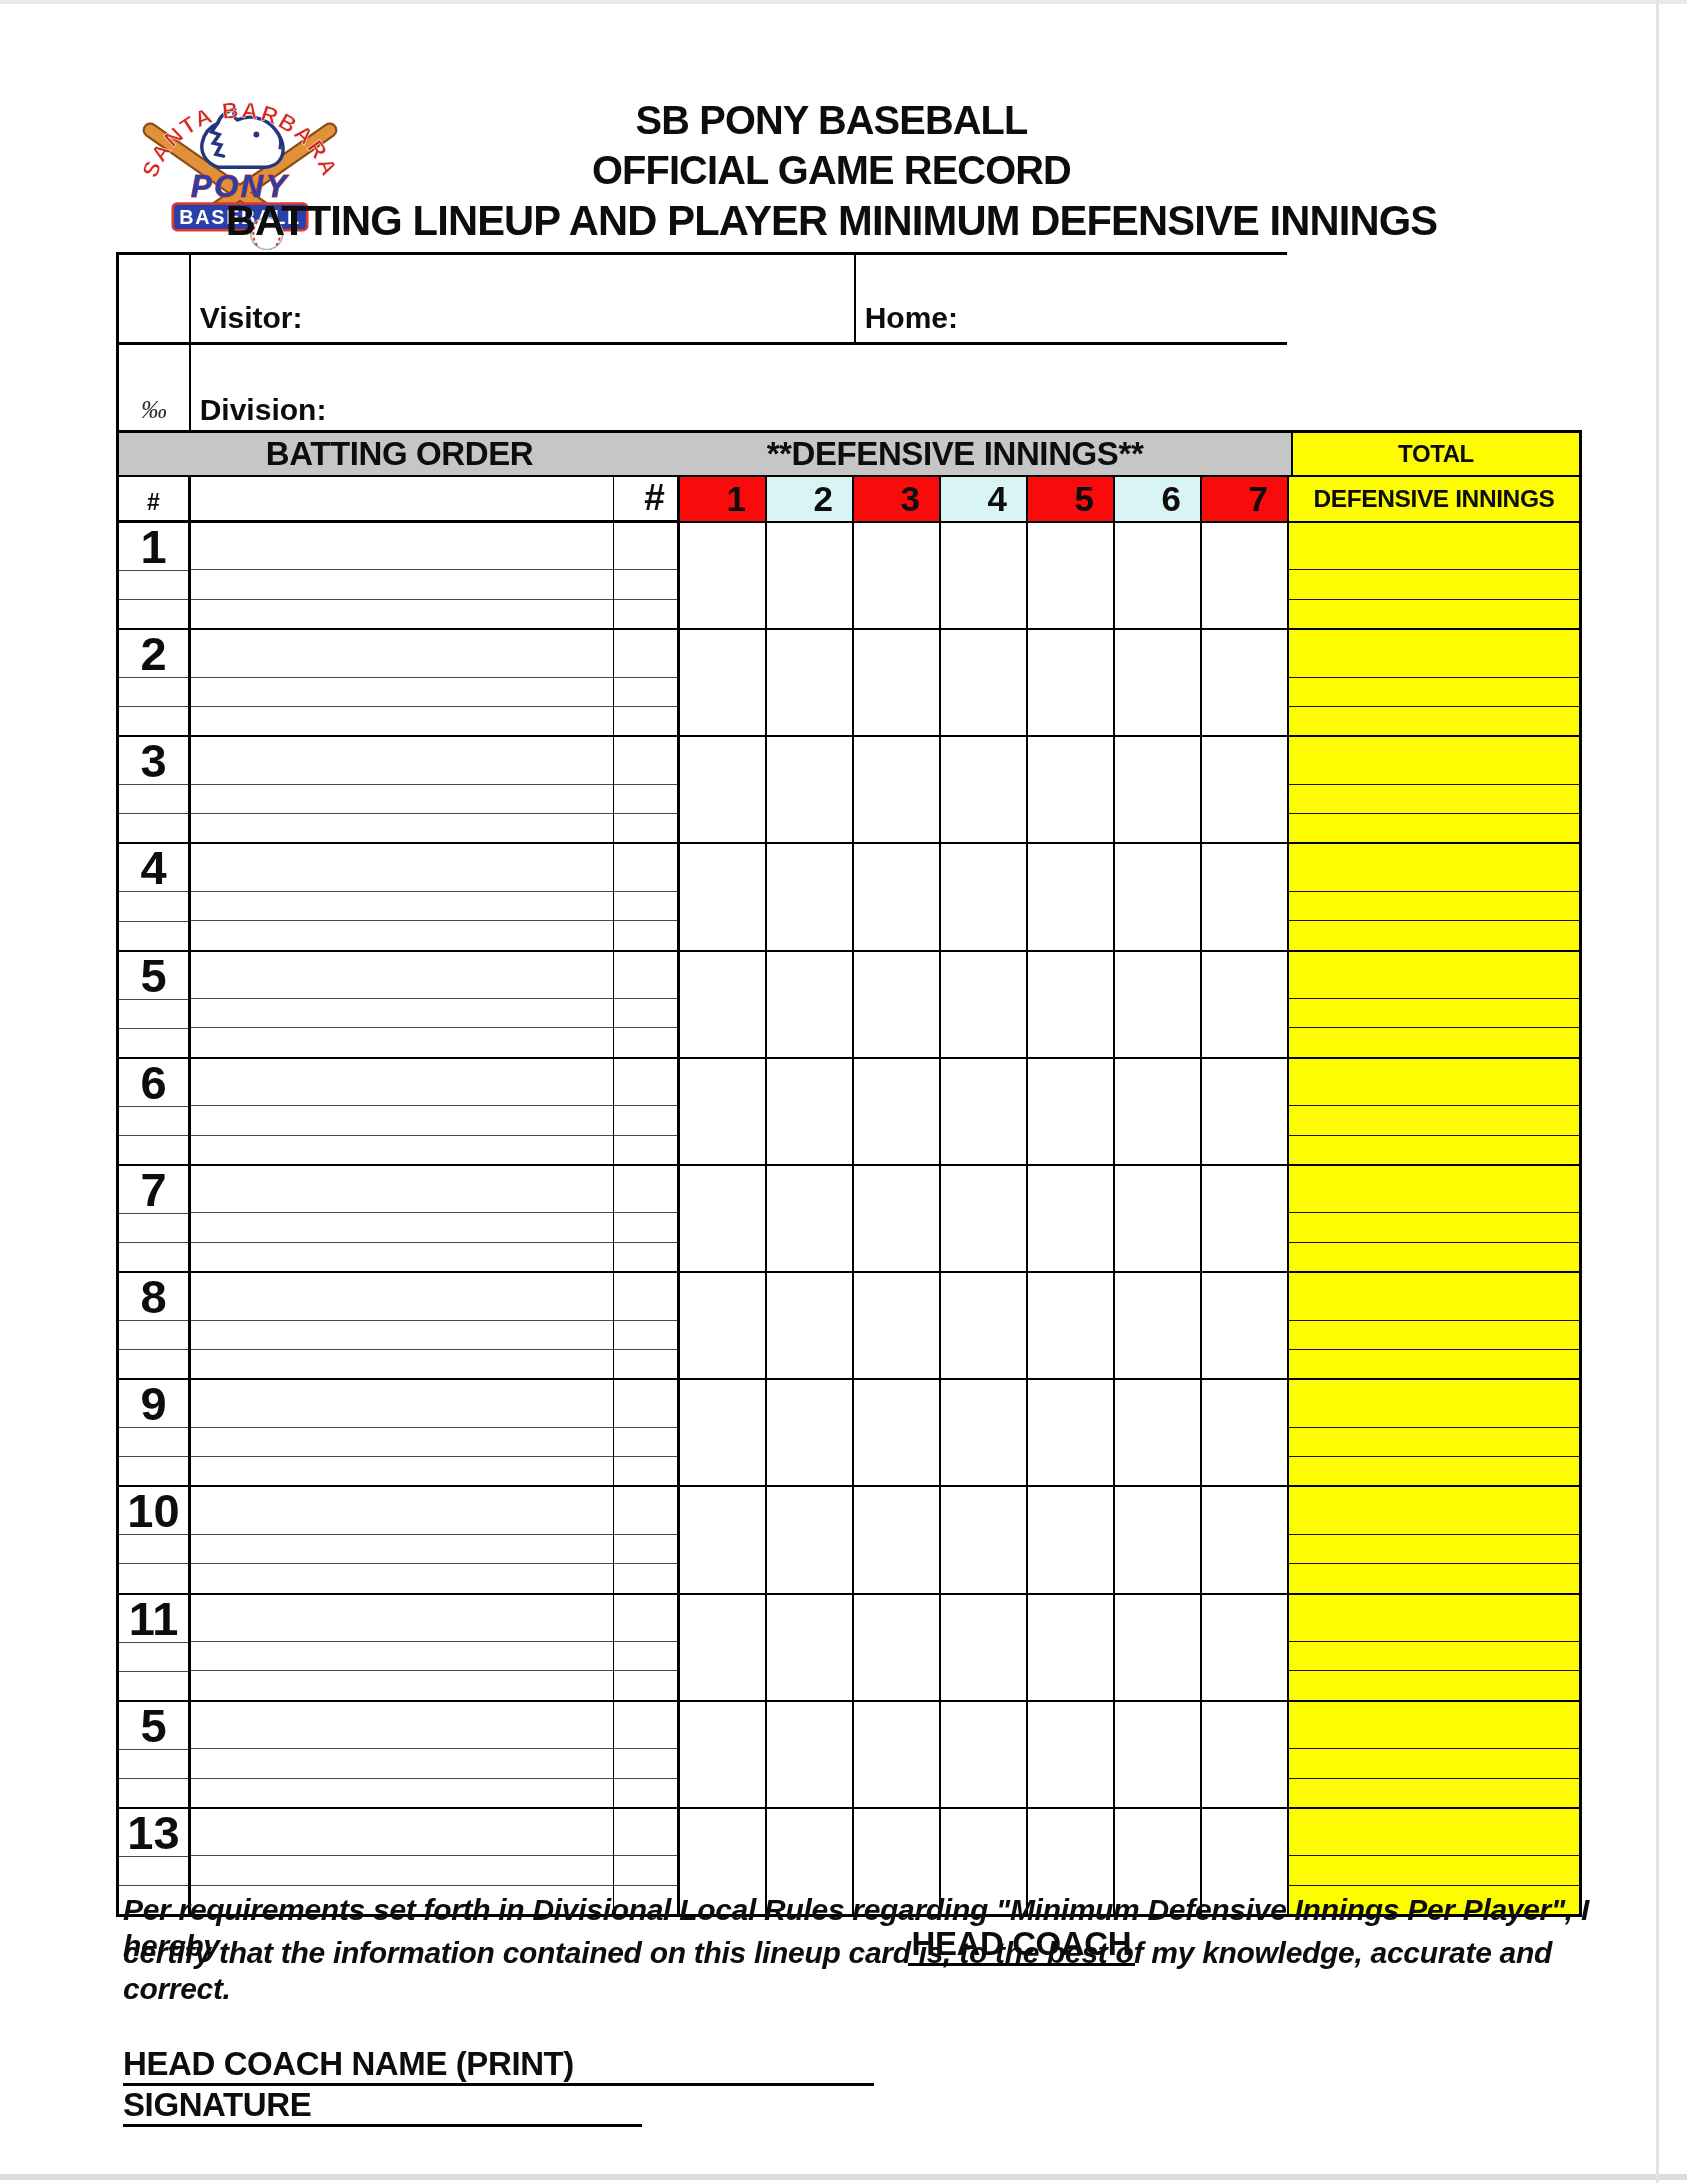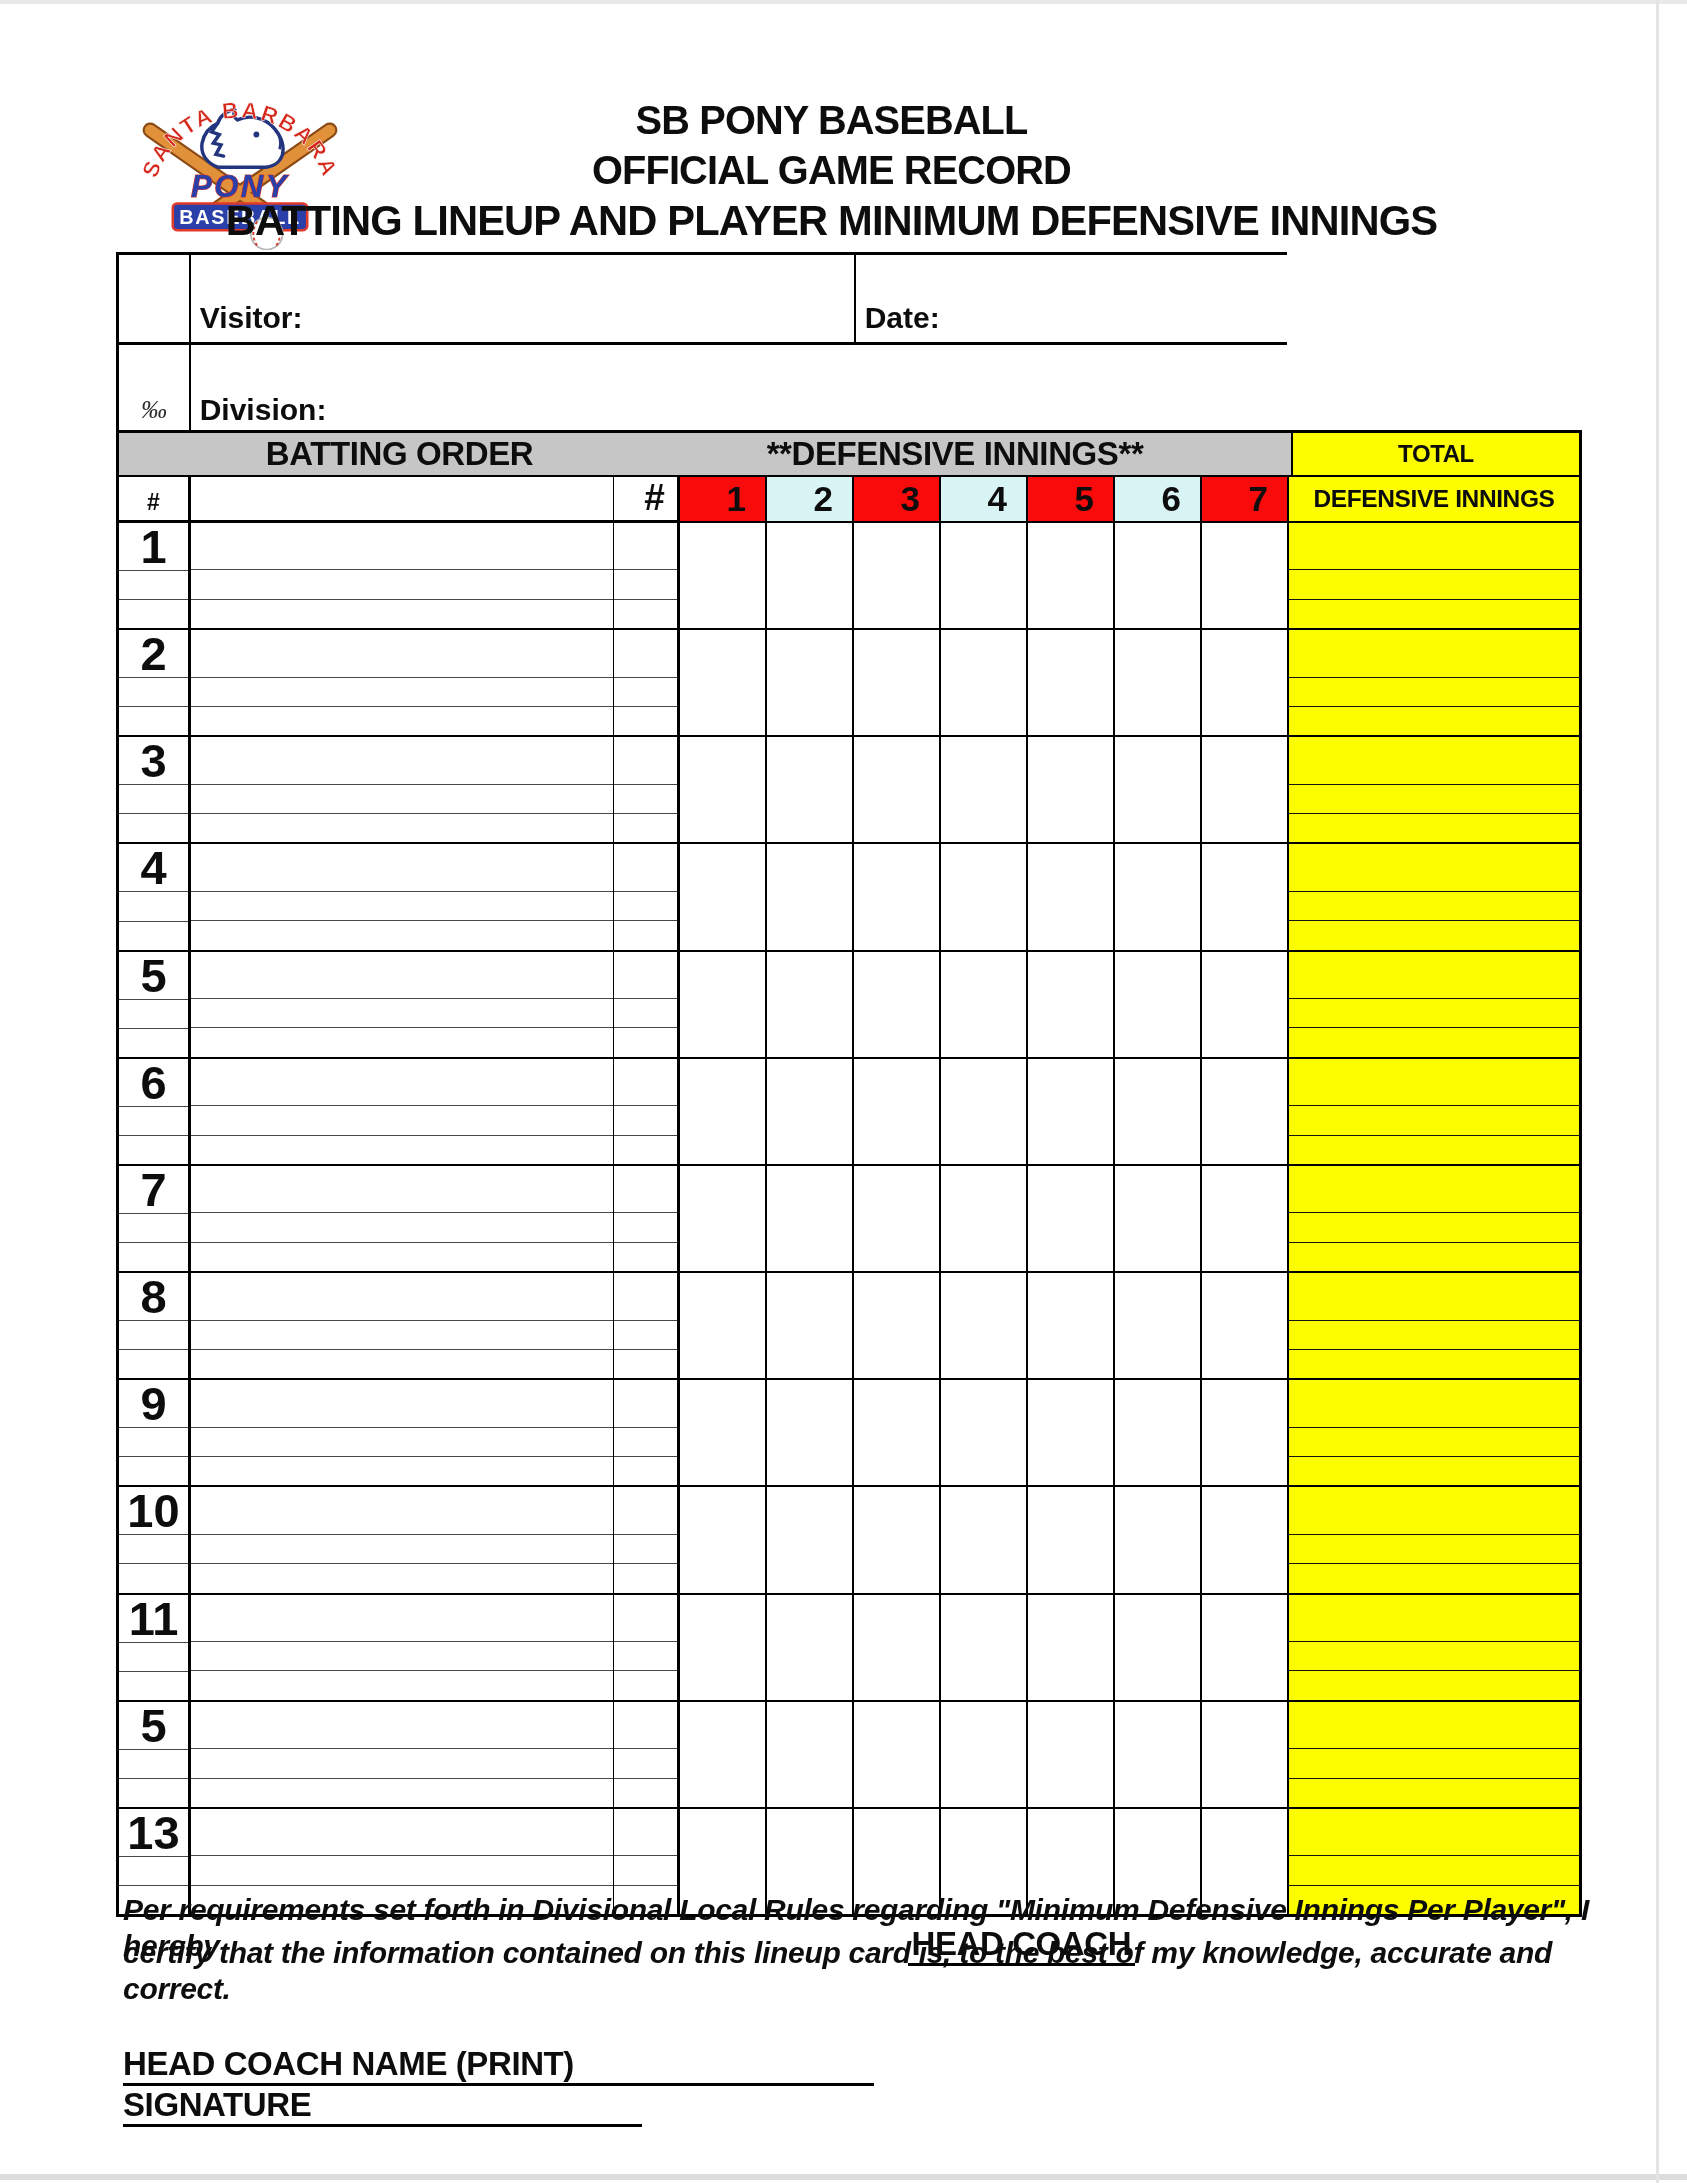--- a/index.html
+++ b/index.html
@@ -120,21 +120,21 @@
     <div class="title-line t3">BATTING LINEUP AND PLAYER MINIMUM DEFENSIVE INNINGS</div>
   </div>
 
   <div class="info">
     <div class="info-row r1">
       <div class="info-cell narrow"></div>
       <div class="info-cell mid">
           <span>Visitor:</span>
         </div>
       <div class="info-cell">
-          <span>Date:</span>
+          <span>Home:</span>
         </div>
     </div>
     <div class="info-row">
       <div class="info-cell narrow">
           <span class="permille">‰</span>
         </div>
       <div class="info-cell">
           <span>Division:</span>
         </div>
     </div>

